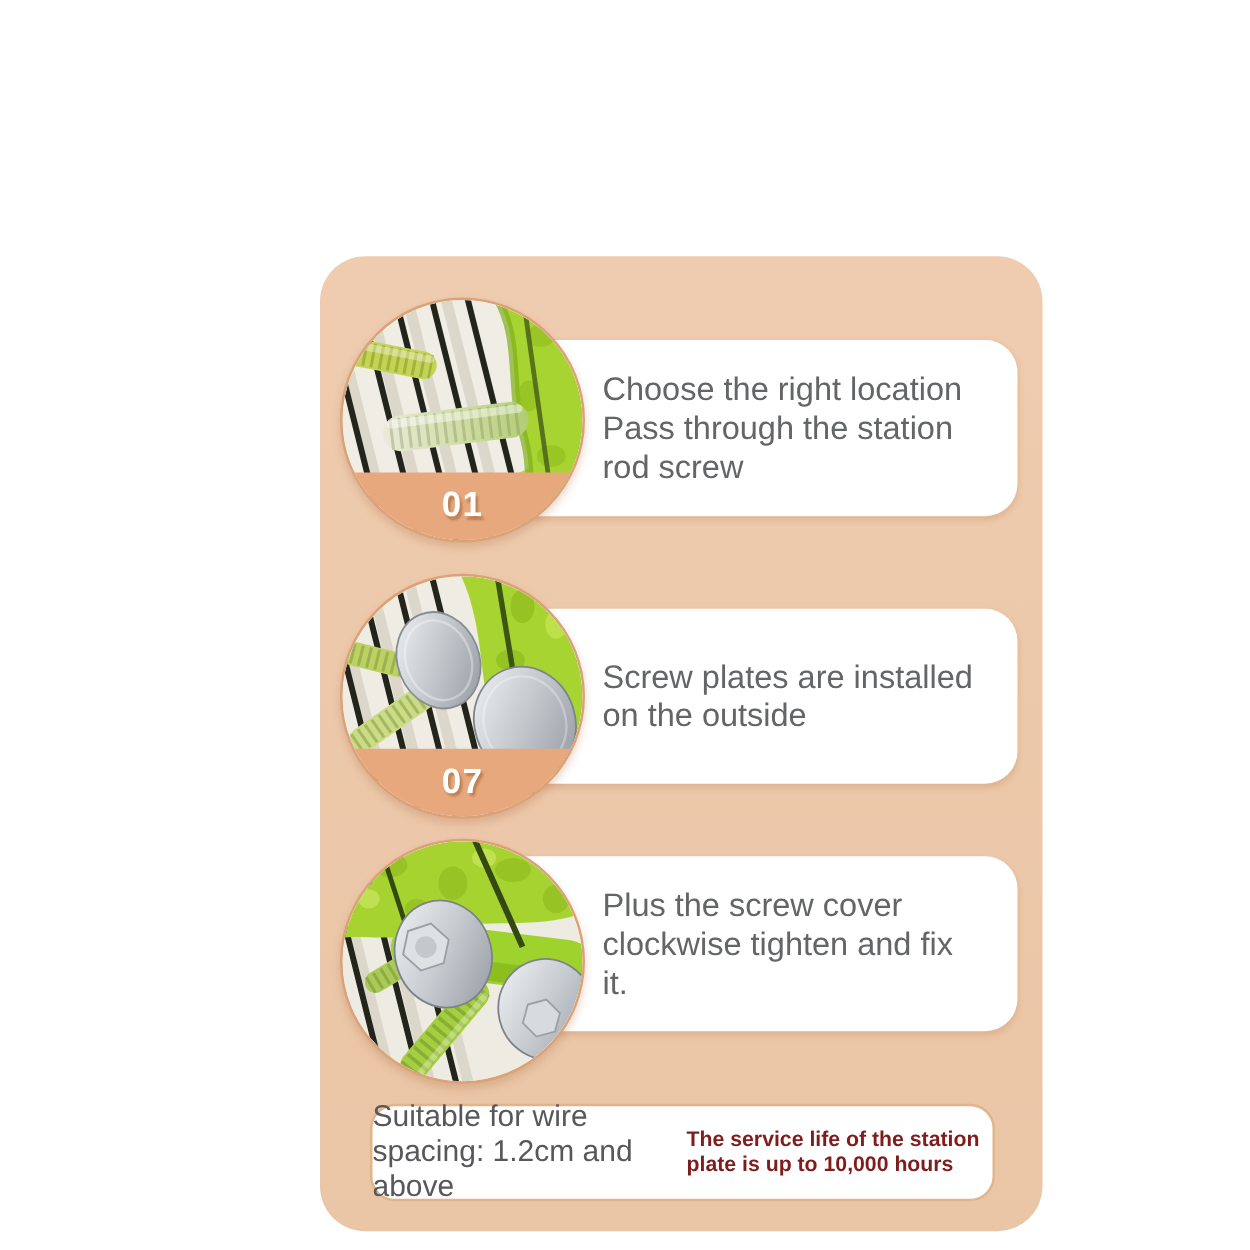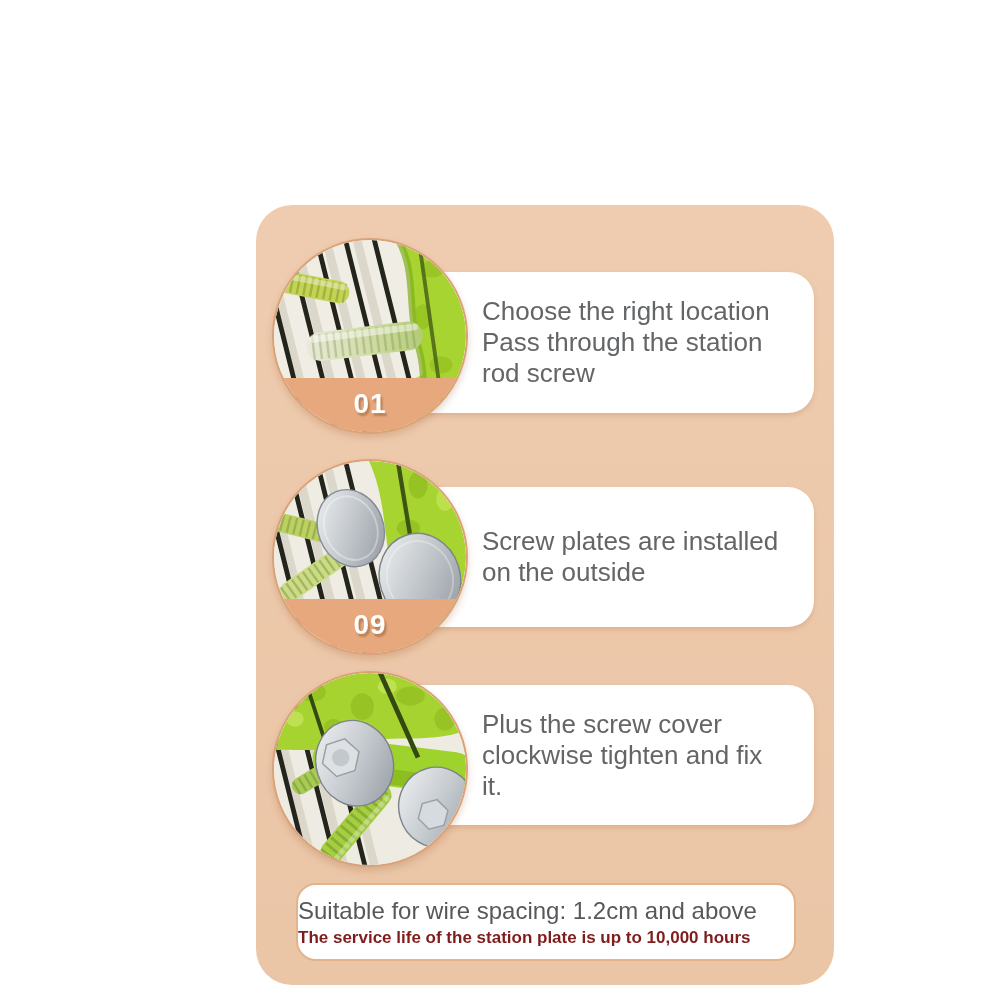--- a/index.html
+++ b/index.html
@@ -29,22 +29,22 @@
   .c1{top:33px;}
   .c2{top:254px;}
   .c3{top:466px;}
   .circle svg{position:absolute;left:0;top:0;width:100%;height:100%;display:block;}
   .band{position:absolute;left:0;right:0;bottom:0;height:54px;background:#e8a87d;
     text-align:center;}
   .band span{font-size:28px;font-weight:700;color:#ffffff;line-height:52px;letter-spacing:1px;
     text-shadow:2px 3px 2px rgba(146,92,49,.55);}
 
   .footer-card{position:absolute;left:40px;top:678px;width:496px;height:74px;background:#ffffff;
-    border:2px solid #e2b48c;border-radius:20px;display:flex;flex-direction:column;
-    align-items:flex-start;justify-content:center;gap:3px;}
+    border:2px solid #e2b48c;border-radius:20px;display:flex;
+    align-items:center;justify-content:center;gap:3px;}
   .f1{font-size:24px;color:#57585c;}
   .f2{font-size:17px;font-weight:700;color:#7f1d1d;}
 </style>
 </head>
 <body>
 
 <div class="page">
 
 
   <div class="panel">
@@ -172,21 +172,21 @@
             <rect x="0" y="-11" width="74" height="22" rx="11" fill="#b8d75c"></rect>
             <line x1="4" y1="0" x2="70" y2="0" stroke="#6f8e2a" stroke-width="19" stroke-dasharray="2.5 4.5" opacity="0.5"></line>
           </g>
           <g transform="translate(152,122) rotate(-18)">
             <ellipse cx="0" cy="0" rx="42" ry="47" fill="url(#s2m)" stroke="#7e848b" stroke-width="1.5"></ellipse>
             <ellipse cx="0" cy="0" rx="34" ry="39" fill="none" stroke="#ffffff" stroke-width="2" opacity="0.3"></ellipse>
           </g>
         </g>
       </svg>
       <div class="band">
-        <span>09</span>
+        <span>07</span>
       </div>
     </div>
 
     <div class="circle c3">
       <svg viewBox="0 0 200 200" aria-hidden="true">
         <defs>
           <clipPath id="s3c">
               <circle cx="100" cy="100" r="100"></circle>
             </clipPath>
           <linearGradient id="s3m" x1="0" y1="0" x2="1" y2="1">

